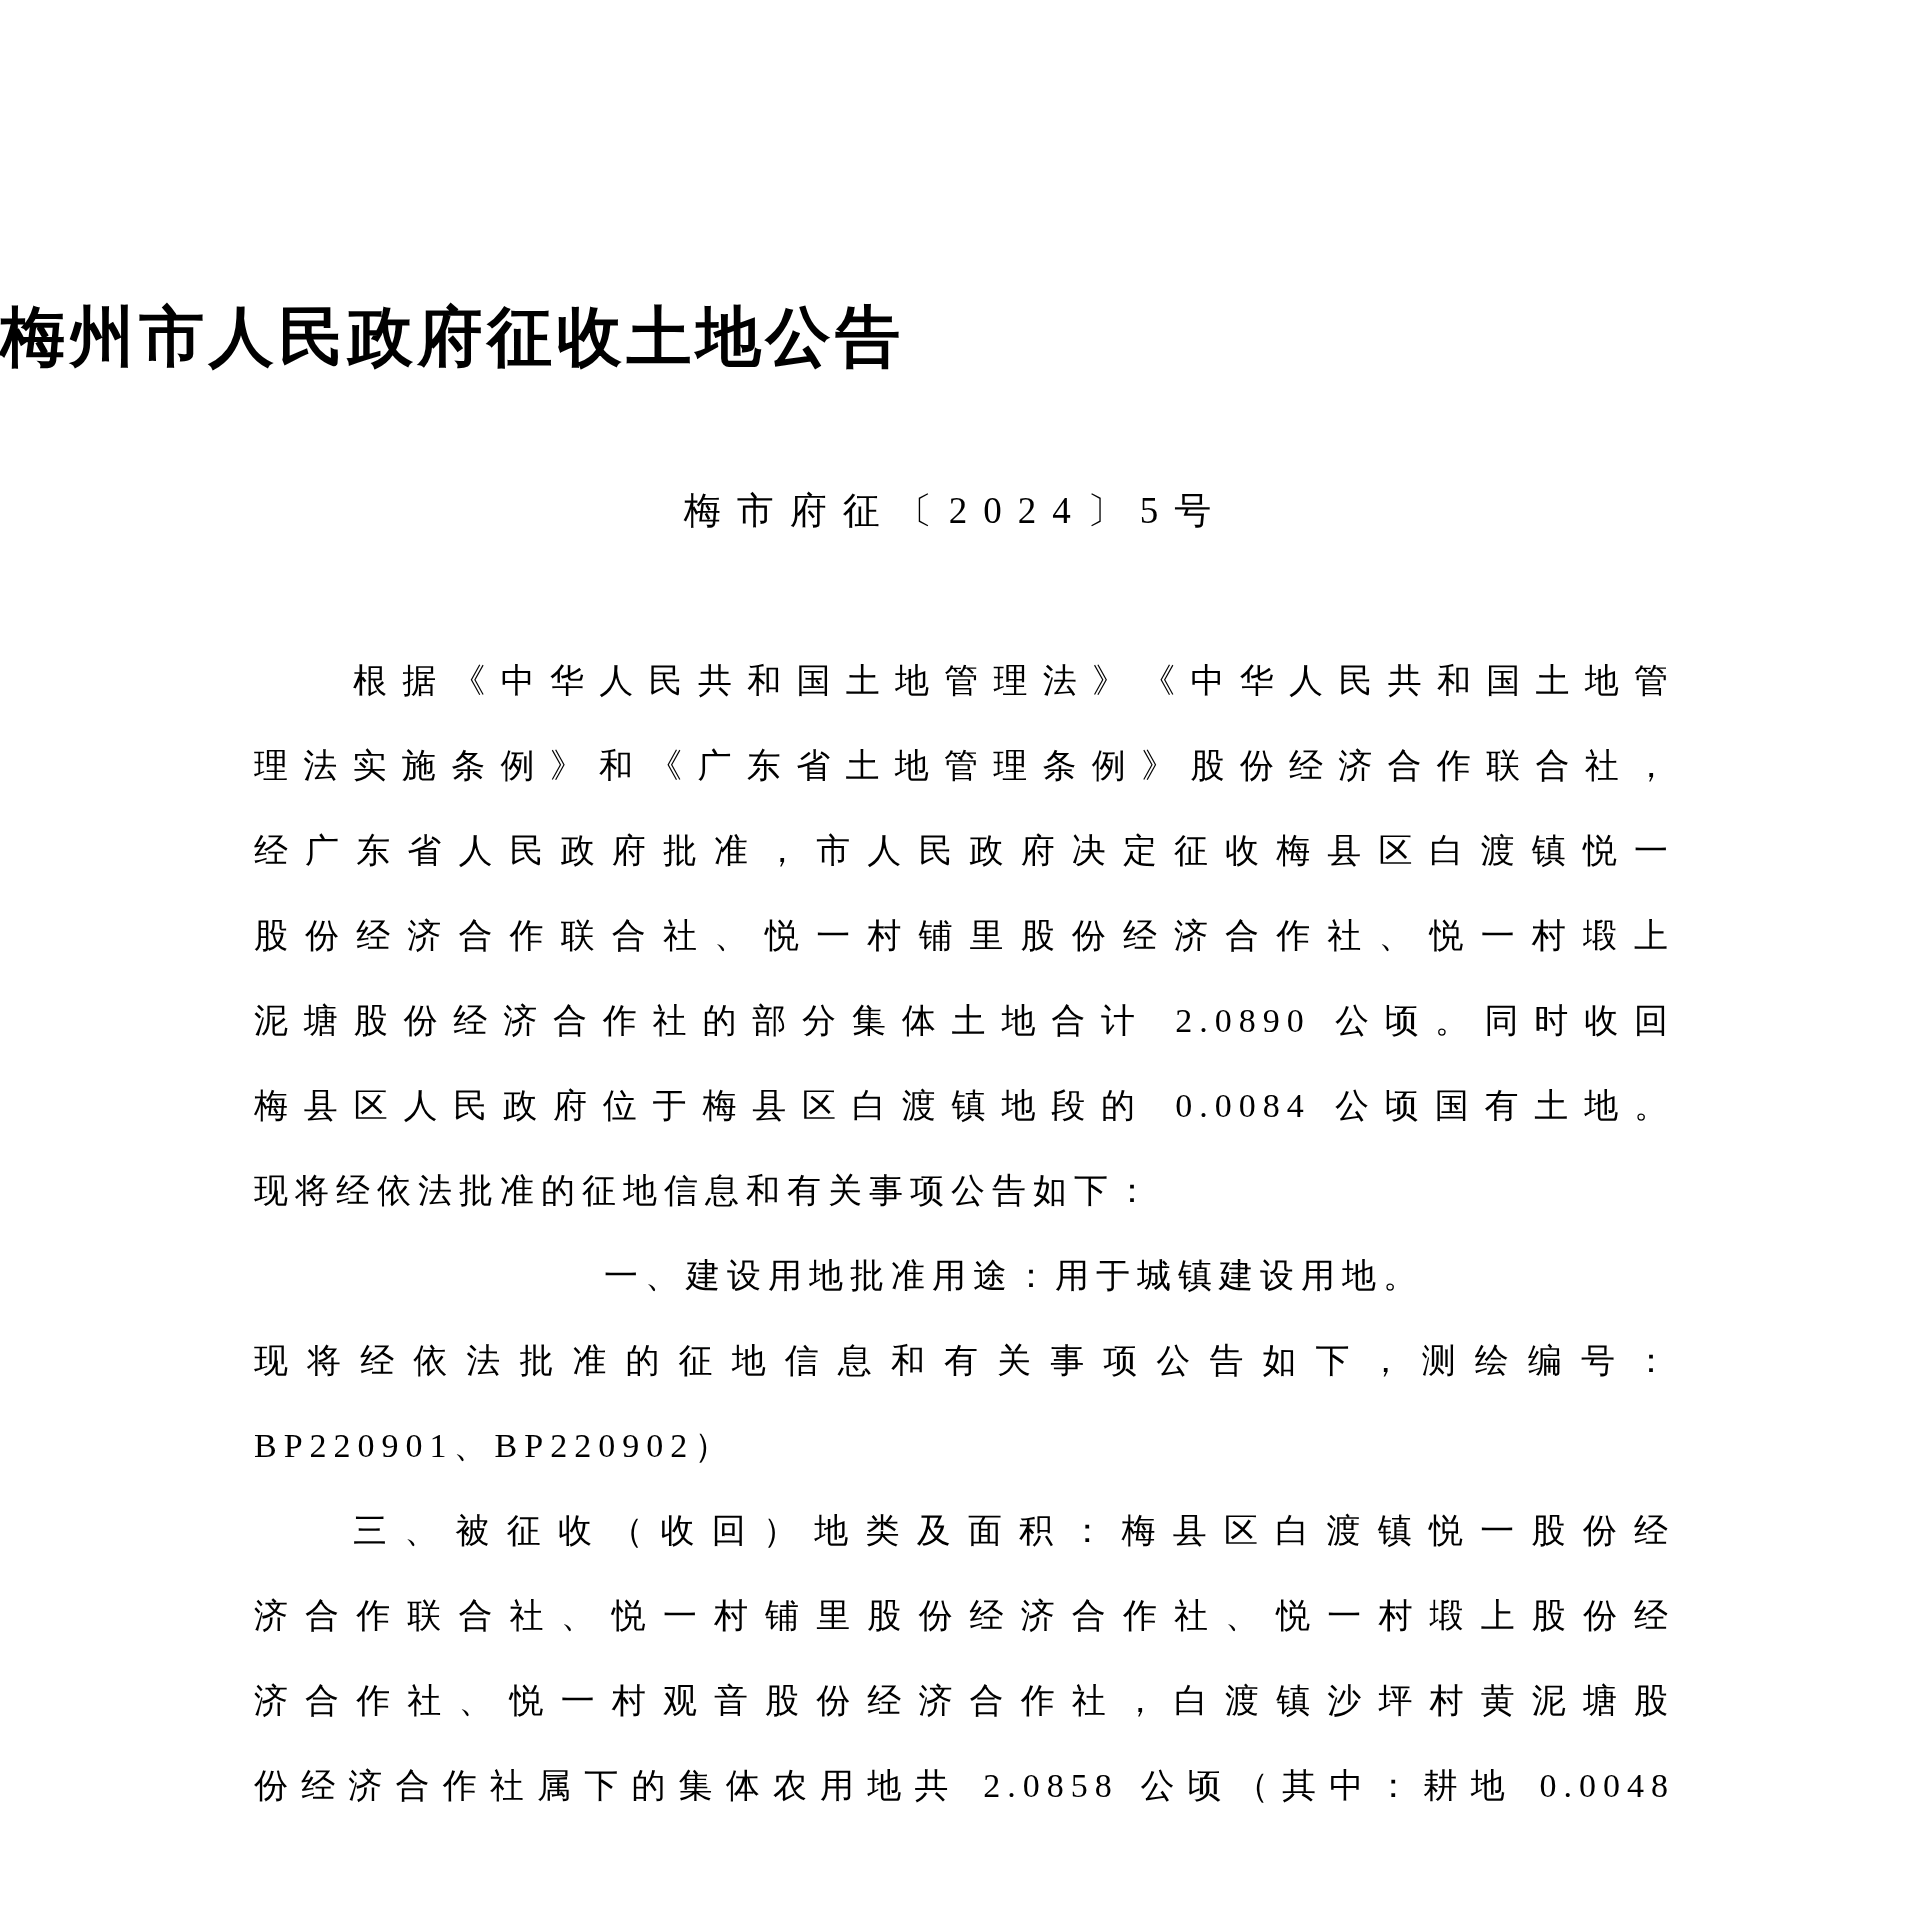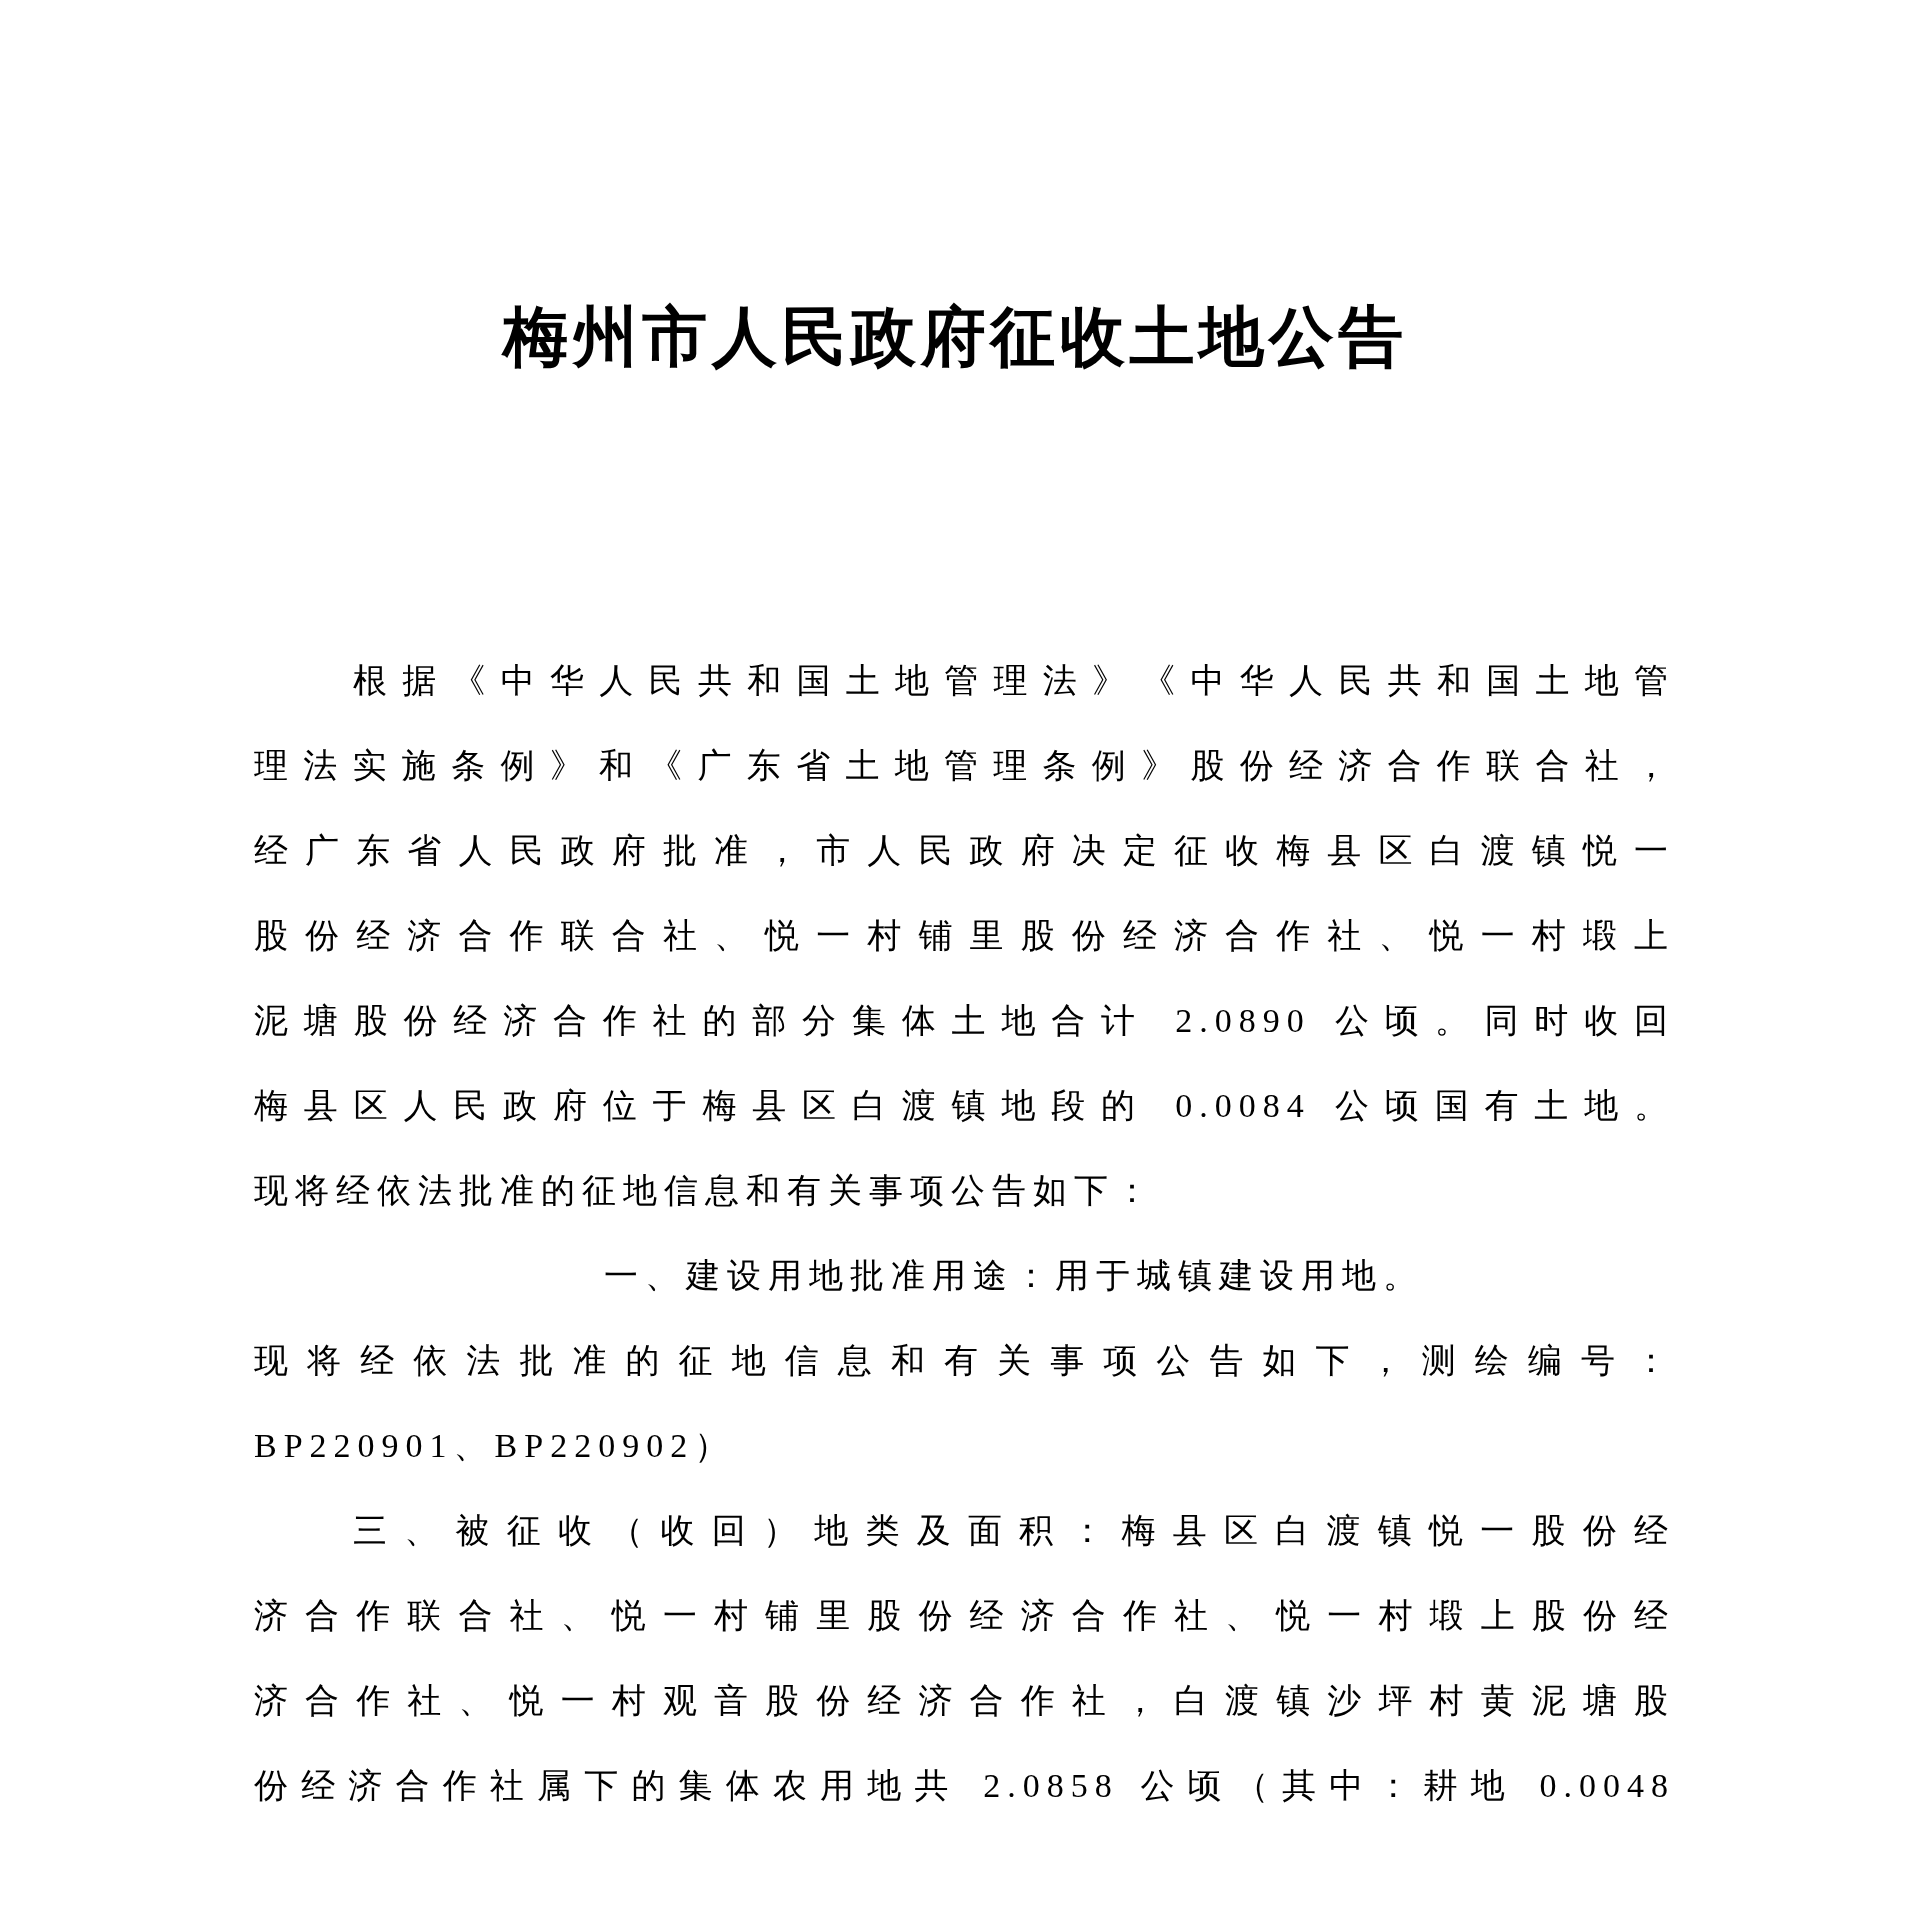--- a/index.html
+++ b/index.html
@@ -14,21 +14,21 @@
     background: #ffffff;
     font-family: "Liberation Serif", "DejaVu Serif", serif;
     color: #000000;
     overflow: hidden;
   }
   .doc-title {
     position: absolute;
     top: 299px;
     left: 0;
     width: 100%;
-    text-align: center;
+    text-align: left;
     font-size: 65px;
     line-height: 77px;
     font-weight: bold;
     letter-spacing: 4.6px;
     white-space: nowrap;
   }
   .doc-number {
     position: absolute;
     top: 486px;
     left: 0;
@@ -63,20 +63,21 @@
     text-align: center;
   }
 </style>
 </head>
 <body>
 
 <div class="page">
 
   <div class="doc-title">梅州市人民政府征收土地公告</div>
 
+  <div class="doc-number">梅市府征〔2024〕5号</div>
 
   <div class="doc-body">
     <div class="body-line fill indent">根据《中华人民共和国土地管理法》《中华人民共和国土地管</div>
     <div class="body-line fill">理法实施条例》和《广东省土地管理条例》股份经济合作联合社，</div>
     <div class="body-line fill">经广东省人民政府批准，市人民政府决定征收梅县区白渡镇悦一</div>
     <div class="body-line fill">股份经济合作联合社、悦一村铺里股份经济合作社、悦一村塅上</div>
     <div class="body-line fill">泥塘股份经济合作社的部分集体土地合计 2.0890 公顷。同时收回</div>
     <div class="body-line fill">梅县区人民政府位于梅县区白渡镇地段的 0.0084 公顷国有土地。</div>
     <div class="body-line">现将经依法批准的征地信息和有关事项公告如下：</div>
     <div class="body-line indent">一、建设用地批准用途：用于城镇建设用地。</div>

